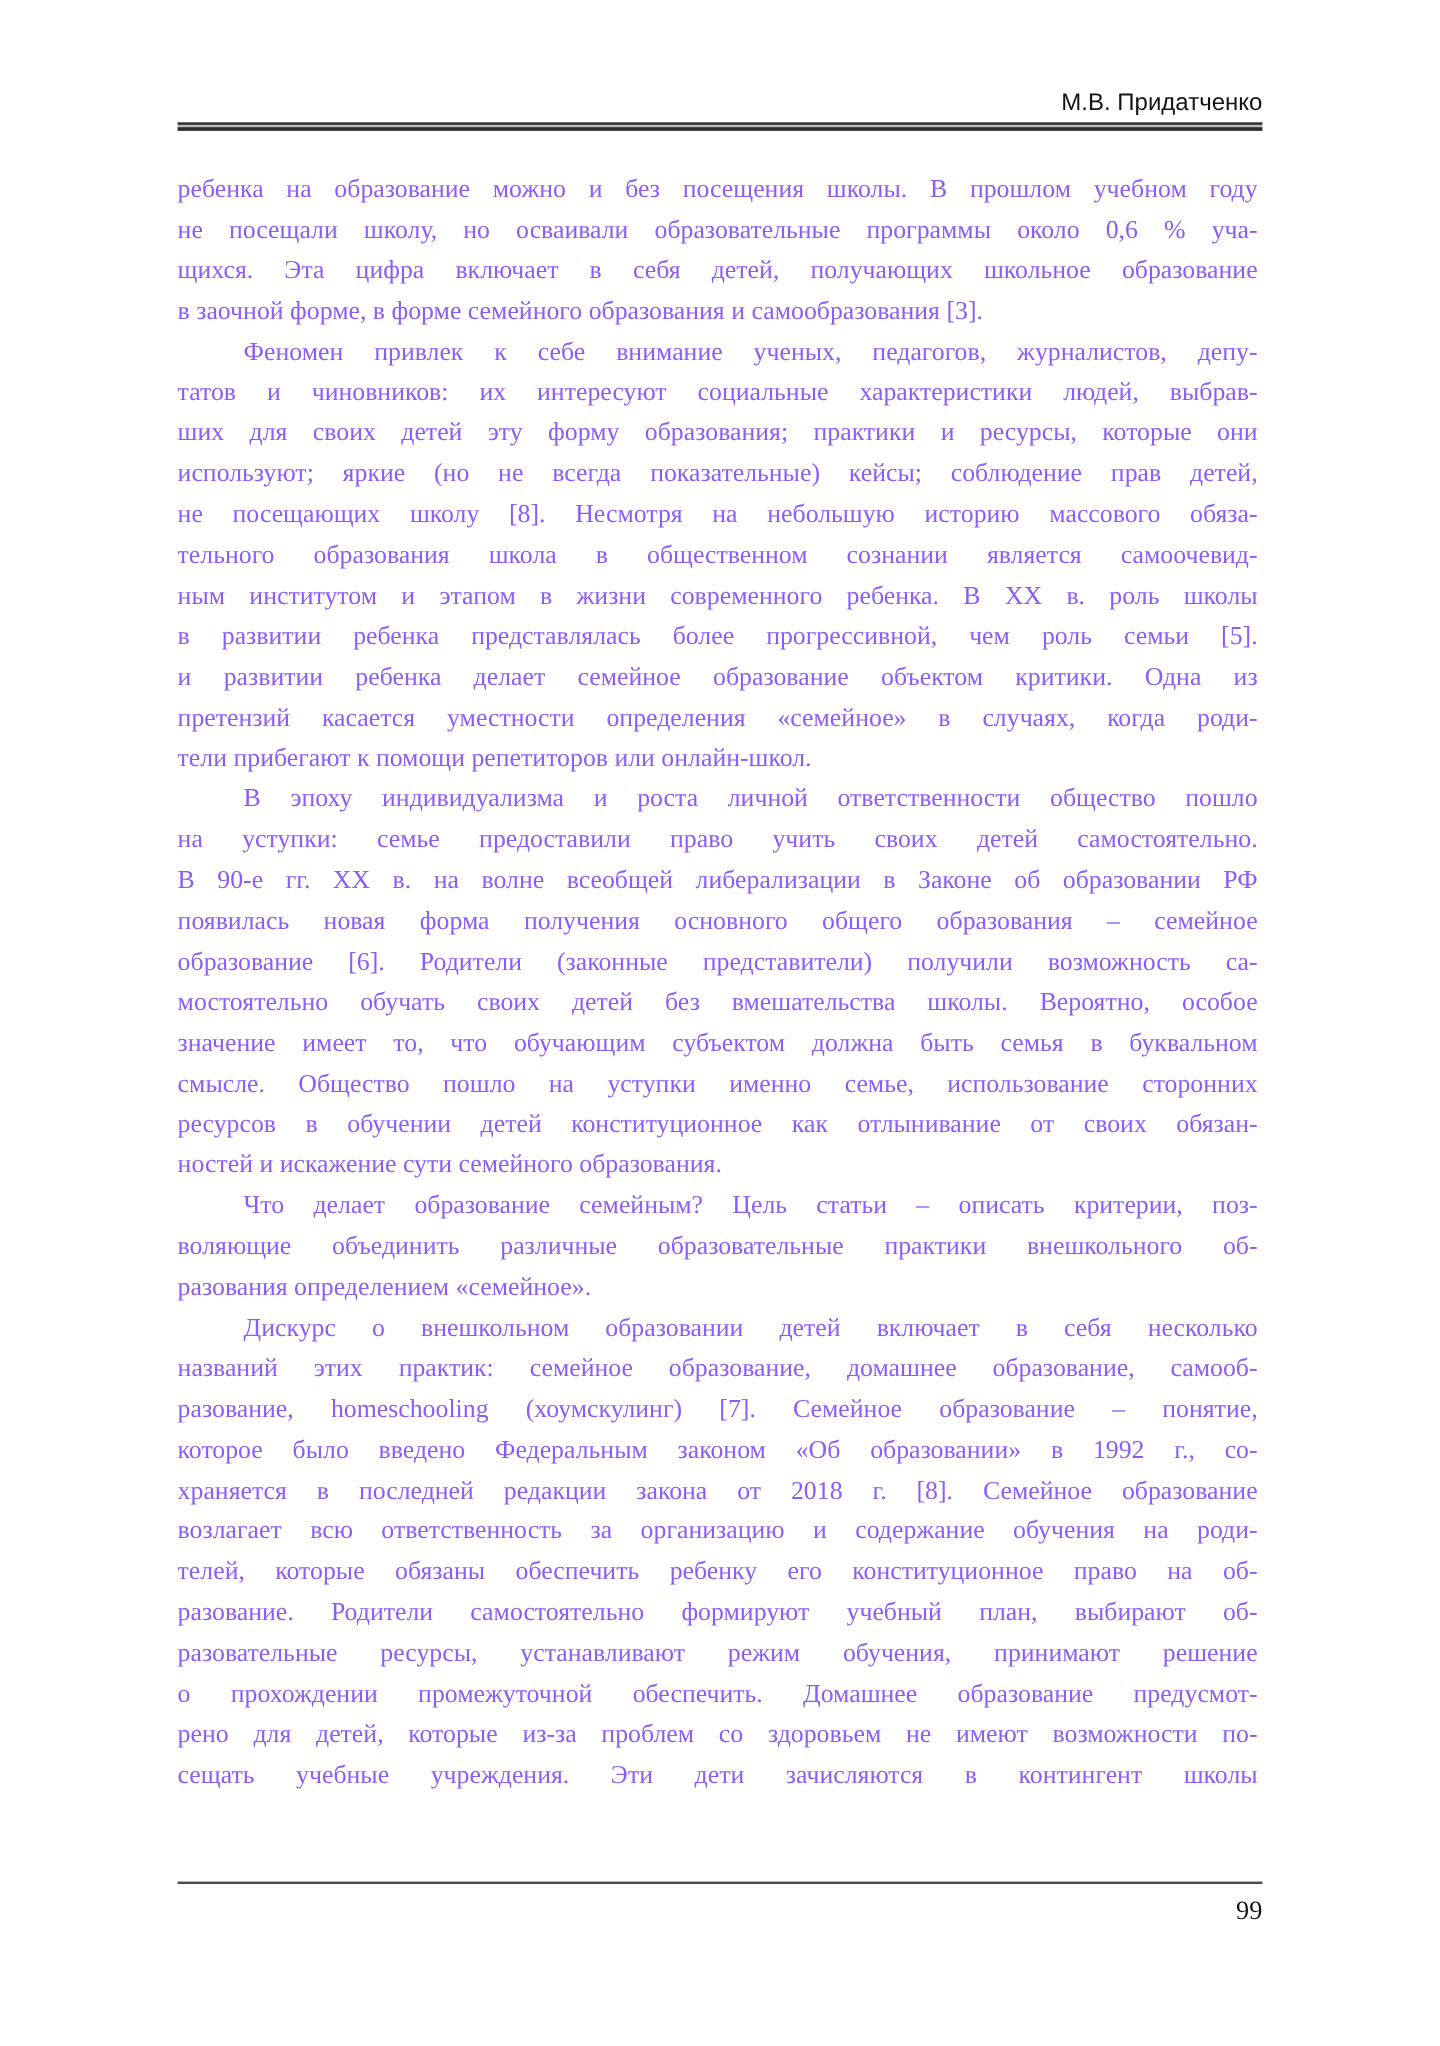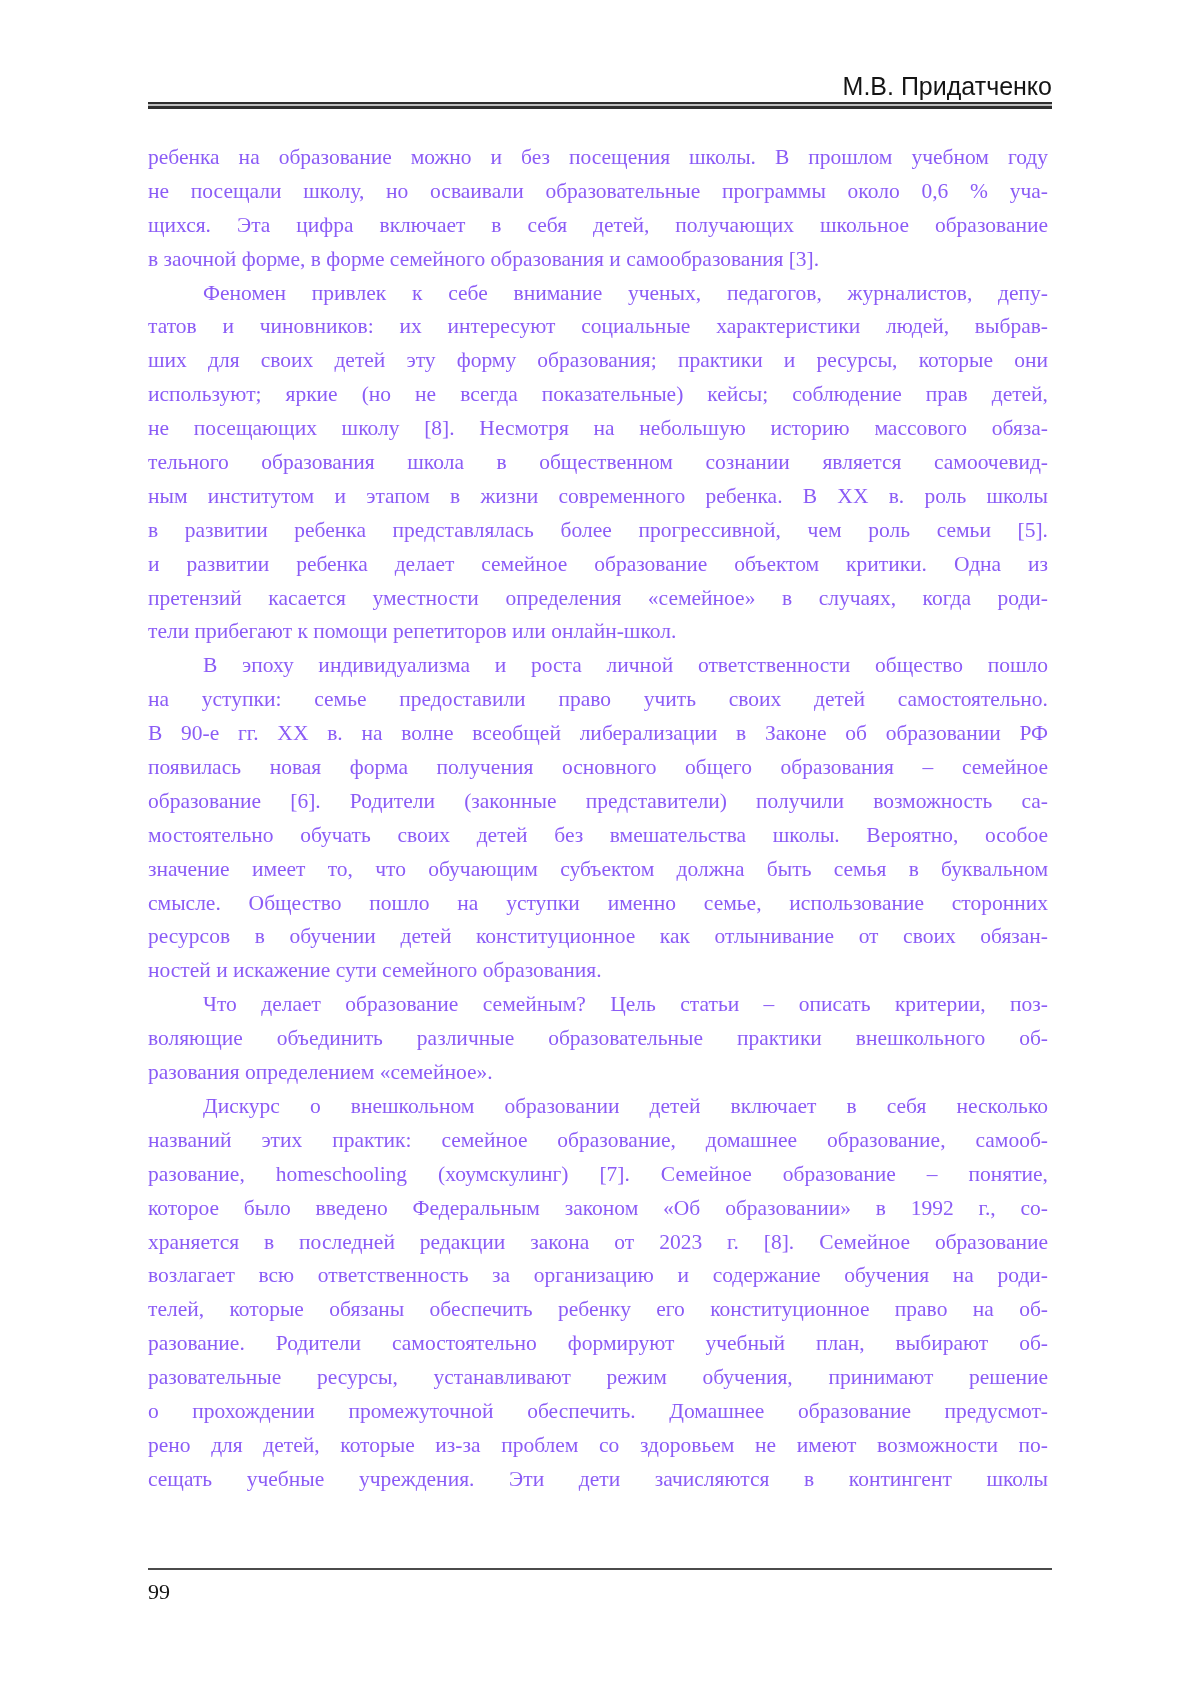--- a/index.html
+++ b/index.html
@@ -11,21 +11,21 @@
     overflow: hidden;
     color: #151515;
   }
   .running-head {
     position: absolute;
     top: 74px;
     left: 148px;
     width: 904px;
     text-align: right;
     font-family: "Liberation Sans", sans-serif;
-    font-size: 25px;
+    font-size: 20px;
     line-height: 24px;
     color: #141414;
   }
   .header-rule {
     position: absolute;
     top: 102px;
     left: 148px;
     width: 904px;
     height: 2px;
     border-top: 2px solid #2f2f2f;
@@ -61,20 +61,21 @@
     left: 148px;
     width: 904px;
     height: 0;
     border-top: 2px solid #4b4b4b;
   }
   .page-number {
     position: absolute;
     top: 1577px;
     left: 148px;
     width: 904px;
+    text-align: right;
     font-family: "Liberation Serif", serif;
     font-size: 22px;
     line-height: 30px;
     color: #141414;
   }
 </style>
 </head>
 <body>
 
 <div class="page">
@@ -109,21 +110,21 @@
       <div class="line">смысле. Общество пошло на уступки именно семье, использование сторонних</div>
       <div class="line">ресурсов в обучении детей конституционное как отлынивание от своих обязан-</div>
       <div class="line no-stretch">ностей и искажение сути семейного образования.</div>
       <div class="line indent">Что делает образование семейным? Цель статьи – описать критерии, поз-</div>
       <div class="line">воляющие объединить различные образовательные практики внешкольного об-</div>
       <div class="line no-stretch">разования определением «семейное».</div>
       <div class="line indent">Дискурс о внешкольном образовании детей включает в себя несколько</div>
       <div class="line">названий этих практик: семейное образование, домашнее образование, самооб-</div>
       <div class="line">разование, homeschooling (хоумскулинг) [7]. Семейное образование – понятие,</div>
       <div class="line">которое было введено Федеральным законом «Об образовании» в 1992 г., со-</div>
-      <div class="line">храняется в последней редакции закона от 2023 г. [8]. Семейное образование</div>
+      <div class="line">храняется в последней редакции закона от 2018 г. [8]. Семейное образование</div>
       <div class="line">возлагает всю ответственность за организацию и содержание обучения на роди-</div>
       <div class="line">телей, которые обязаны обеспечить ребенку его конституционное право на об-</div>
       <div class="line">разование. Родители самостоятельно формируют учебный план, выбирают об-</div>
       <div class="line">разовательные ресурсы, устанавливают режим обучения, принимают решение</div>
       <div class="line">о прохождении промежуточной обеспечить. Домашнее образование предусмот-</div>
       <div class="line">рено для детей, которые из-за проблем со здоровьем не имеют возможности по-</div>
       <div class="line">сещать учебные учреждения. Эти дети зачисляются в контингент школы</div>
     </div>
 
   <div class="footer-rule"></div>

